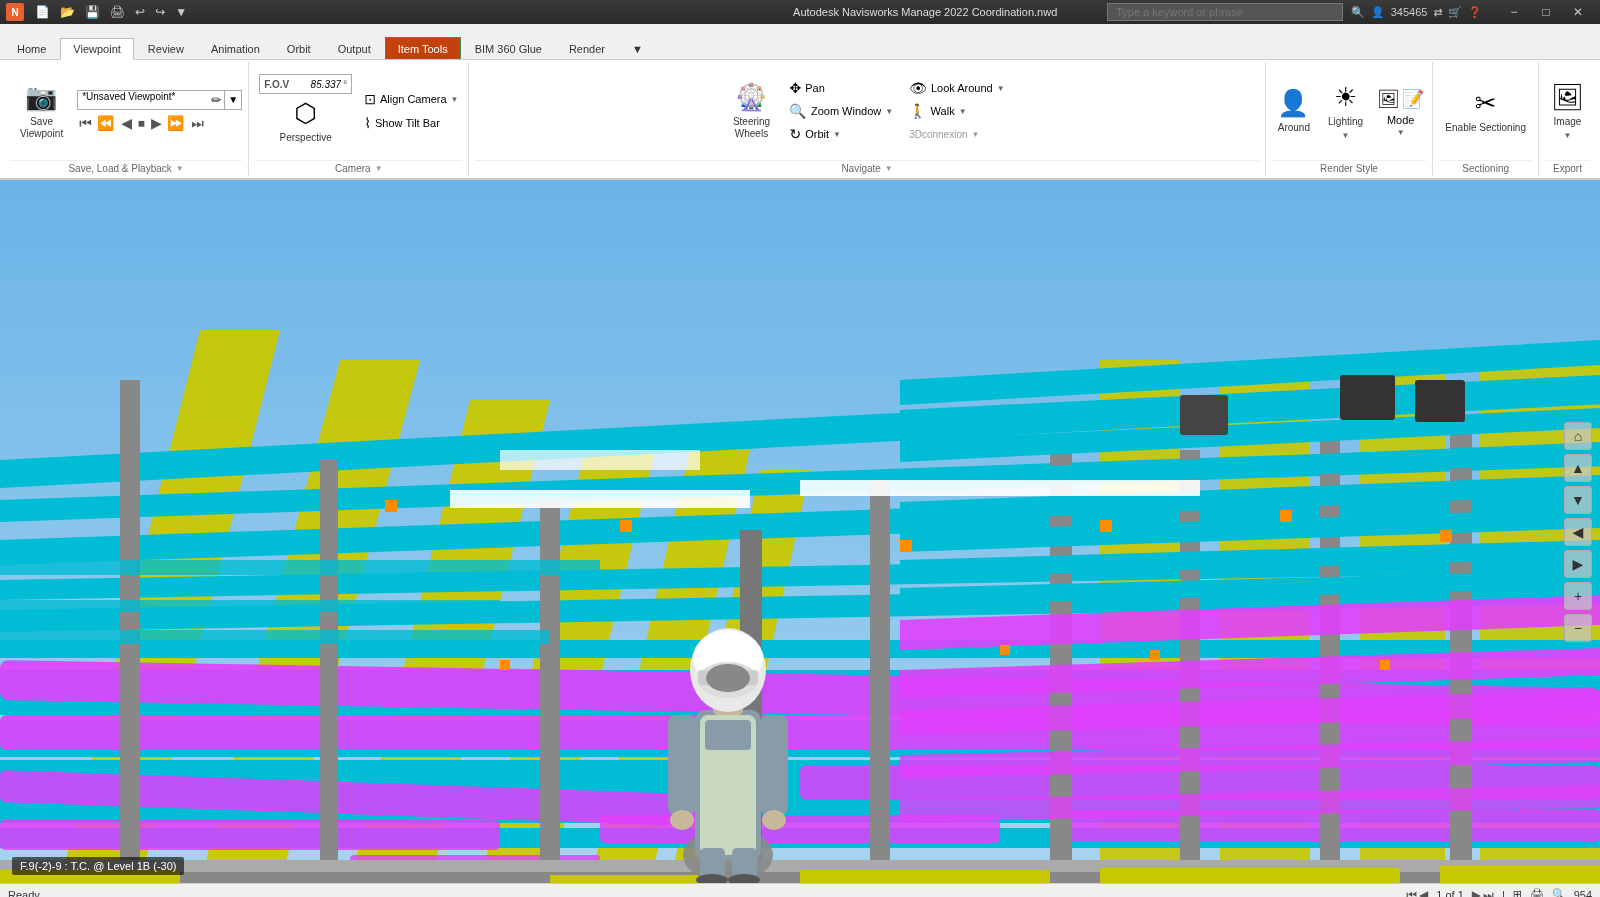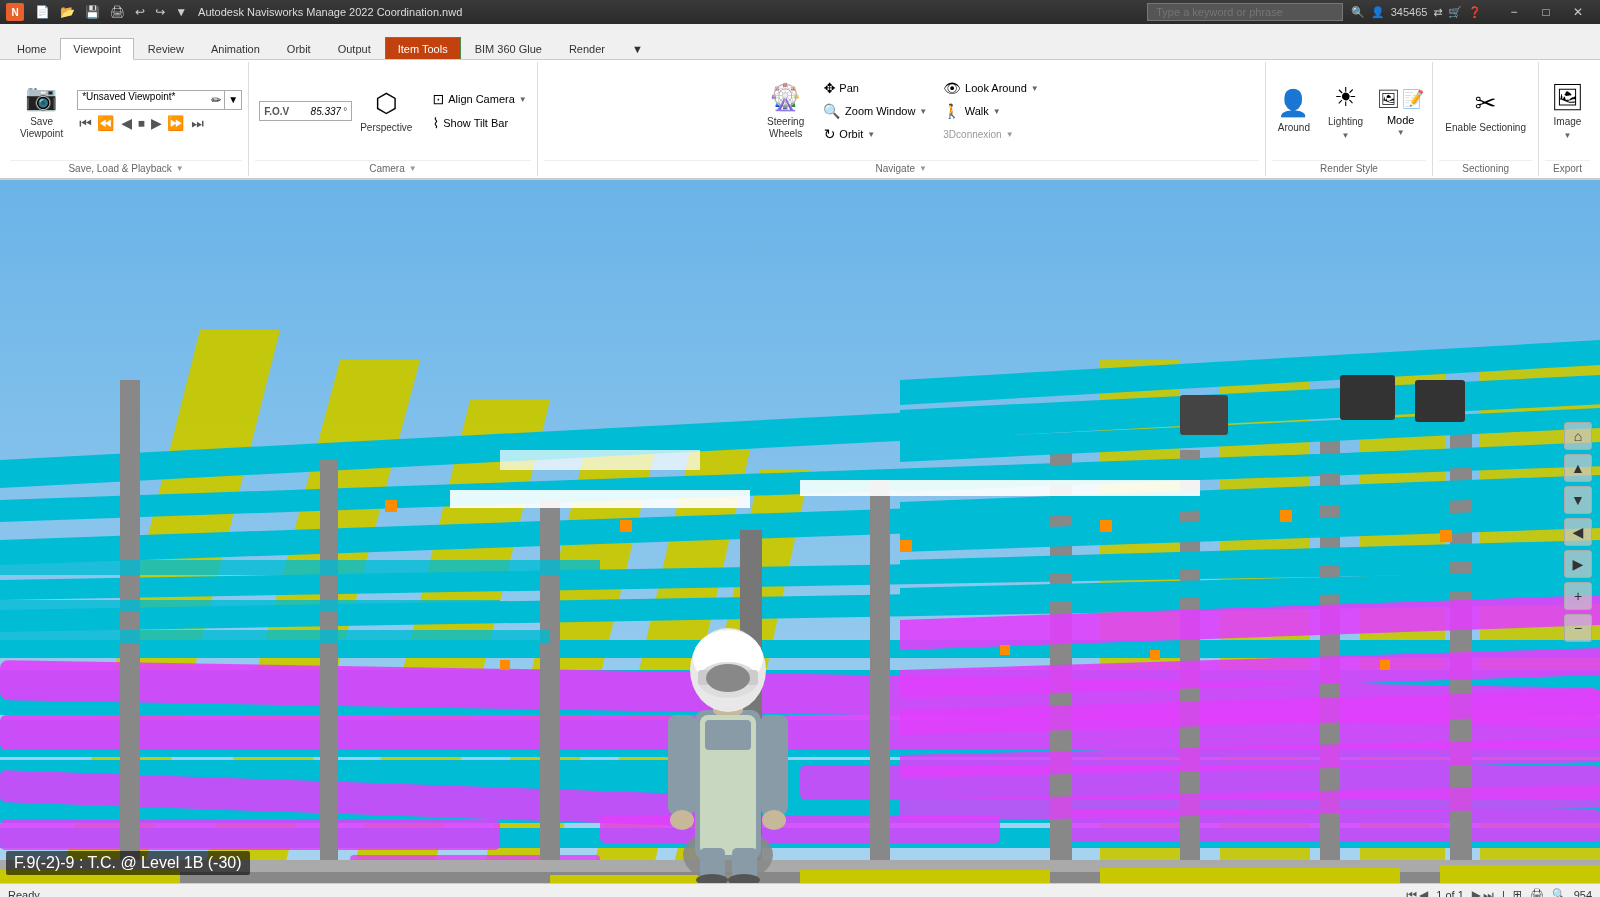--- a/index.html
+++ b/index.html
@@ -17,24 +17,24 @@
     }
     #title-bar .app-icon {
       width: 18px; height: 18px;
       background: #e8602c;
       border-radius: 2px;
       display: flex; align-items: center; justify-content: center;
       color: white; font-weight: bold; font-size: 10px;
     }
     #title-bar .quick-access { display: flex; gap: 4px; align-items: center; }
     #title-bar .quick-access span { color: #ccc; font-size: 12px; cursor: pointer; padding: 0 3px; }
-    #title-bar .title { flex: 1; text-align: left; color: #ddd; font-size: 11px; }
+    #title-bar .title { flex: 1; text-align: right; color: #ddd; font-size: 11px; }
     #title-bar .search-box {
       background: #555; border: 1px solid #777; color: #ddd;
-      padding: 2px 8px; width: 196px; font-size: 11px;
+      padding: 2px 8px; width: 236px; font-size: 11px; margin-left: 42px;
     }
     #title-bar .right-controls { display: flex; gap: 6px; align-items: center; color: #ccc; }
     #title-bar .win-buttons { display: flex; gap: 0; margin-left: 8px; }
     #title-bar .win-btn { width: 32px; height: 24px; display: flex; align-items: center; justify-content: center; cursor: pointer; font-size: 12px; color: #ccc; }
 
     
     #ribbon-tabs {
       height: 36px;
       background: #f0f0f0;
       display: flex;
@@ -234,25 +234,25 @@
       display: flex; align-items: center; justify-content: center;
       cursor: pointer;
       font-size: 14px;
       color: #333;
     }
 
     
     .viewport-coords {
       position: absolute;
       bottom: 8px;
-      left: 6px;
+      left: 12px;
       background: rgba(0,0,0,0.6);
       color: white;
       padding: 3px 8px;
-      font-size: 16px;
+      font-size: 11px;
       border-radius: 2px;
     }
 
     .nav-sm-row {
       display: flex;
       flex-direction: column;
       gap: 1px;
     }
   </style>
 </head>
@@ -327,21 +327,21 @@
       </div>
     </div>
     <div class="ribbon-group-label">
       <span>Save, Load &amp; Playback</span>
       <span class="expand-arrow">▼</span>
     </div>
   </div>
 
   <div class="ribbon-group">
     <div class="ribbon-group-content">
-      <div style="display:flex;align-items:center;padding:2px 4px;">
+      <div style="display:flex;flex-direction:column;align-items:center;padding:2px 4px;">
 
         <div class="fov-group">
           <span class="fov-label">F.O.V</span>
           <input class="fov-input" type="text" value="85.337" style="">
           <span class="fov-deg">°</span>
         </div>
 
         <div class="ribbon-btn-large" style="height:auto;padding:4px 8px;">
           <div class="btn-icon">⬡</div>
           <div class="btn-label">Perspective</div>

